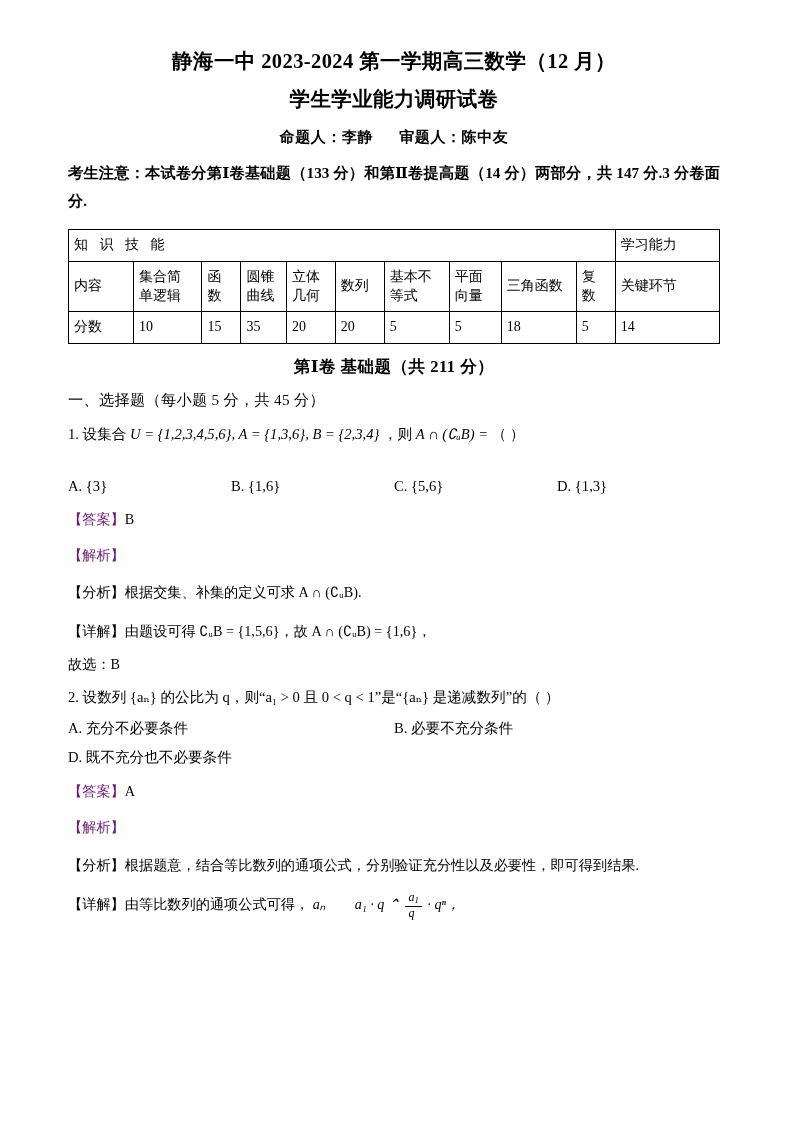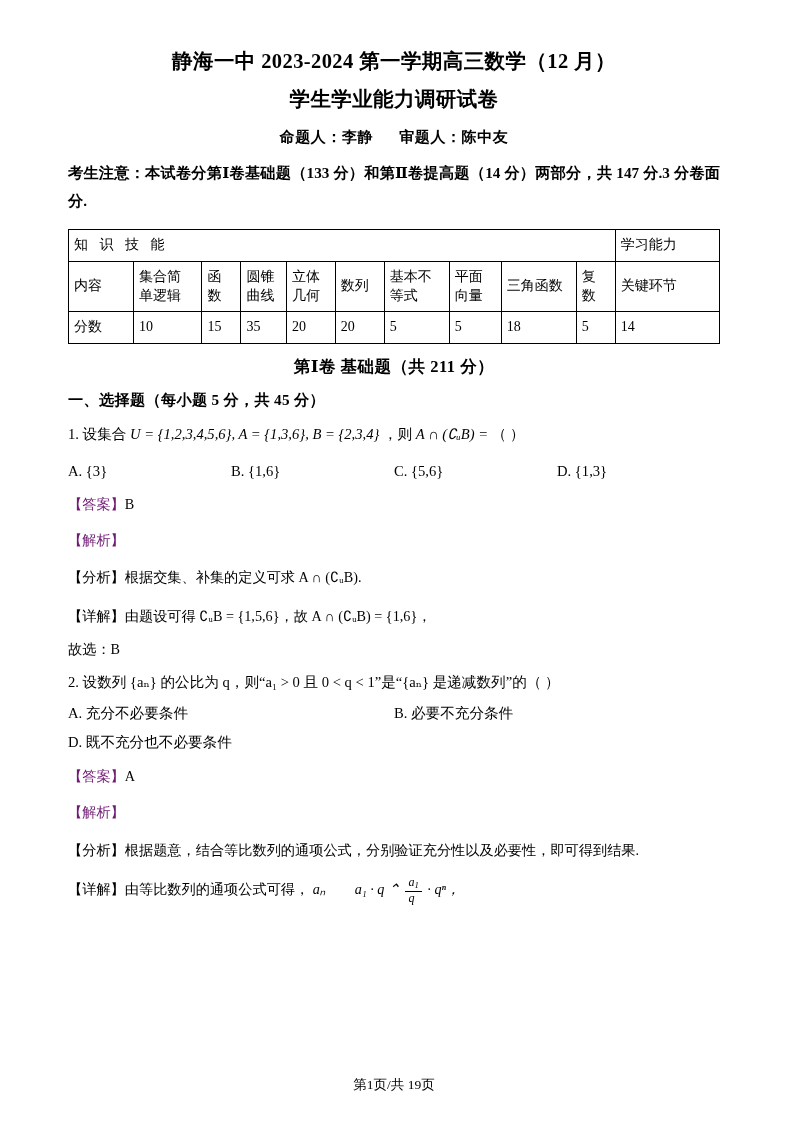--- a/index.html
+++ b/index.html
@@ -69,34 +69,34 @@
     padding-left: 8px;
   }
   .sec-title {
     text-align: center;
     font-weight: bold;
     font-size: 16.5px;
     margin-top: 12px;
     letter-spacing: 0.5px;
   }
   .qtype {
-    font-weight: bold;
+    font-weight: normal;
     font-size: 15.2px;
     margin-top: 12px;
     letter-spacing: 0.3px;
   }
   .q {
     font-size: 14.6px;
     margin-top: 11px;
     line-height: 1.7;
   }
   .opts {
     display: flex;
     font-size: 14.6px;
-    margin-top: 16px;
+    margin-top: 31px;
   }
   .opts span {
     display: inline-block;
   }
   .opts.four span { width: 25%; }
   .opts.two span { width: 50%; }
   .opts.two { margin-top: 10px; }
   .ans {
     font-size: 14.2px;
     margin-top: 12px;
@@ -266,15 +266,14 @@
     <span class="mathi">aₙ</span>
     <span style="display:inline-block;width:22px"></span>
     <span class="mathi">a₁ · q ⌃</span>
     <span class="frac">
       <span class="num mathi">a<span class="sub">1</span></span>
       <span class="den mathi">q</span>
     </span>
     <span class="mathi">· qⁿ，</span>
   </div>
 
-  <div class="footer">第1页/共 19页</div>
 
 </div>
 
 </body></html>

